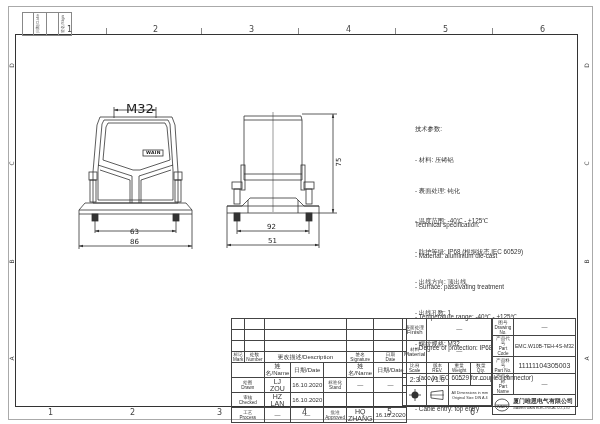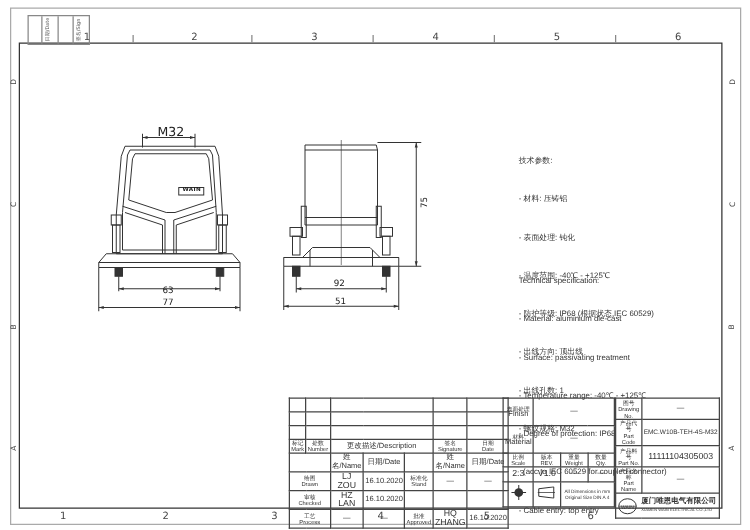--- a/index.html
+++ b/index.html
@@ -147,24 +147,24 @@
   <g fill="#333">
     <polygon points="333,114 331.8,118 334.2,118"></polygon>
     <polygon points="333,213 331.8,209 334.2,209"></polygon>
     <polygon points="237,231 241,229.8 241,232.2"></polygon>
     <polygon points="309,231 305,229.8 305,232.2"></polygon>
     <polygon points="227,245 231,243.8 231,246.2"></polygon>
     <polygon points="319,245 315,243.8 315,246.2"></polygon>
   </g>
 </svg>
 
-<div class="abs" style="left:126px;top:101px;font-size:10px;">M32</div>
+<div class="abs" style="left:126px;top:101px;font-size:13px;">M32</div>
 <div class="abs" style="left:146px;top:150px;font-size:4.5px;font-weight:bold;letter-spacing:0.3px;">WAIN</div>
 <div class="abs" style="left:130px;top:228px;font-size:7px;">63</div>
-<div class="abs" style="left:130px;top:238px;font-size:7px;">77</div>
+<div class="abs" style="left:130px;top:238px;font-size:7px;">86</div>
 <div class="abs" style="left:335px;top:158px;font-size:7px;transform:rotate(-90deg);">75</div>
 <div class="abs" style="left:267px;top:223px;font-size:7px;">92</div>
 <div class="abs" style="left:268px;top:237px;font-size:7px;">51</div>
 
 <div class="spec" style="left:415px;top:104px;">
   <div>技术参数:</div>
   <div>- 材料: 压铸铝</div>
   <div>- 表面处理: 钝化</div>
   <div>- 温度范围: -40℃ - +125℃</div>
   <div>- 防护等级: IP68 (根据状态,IEC 60529)</div>

